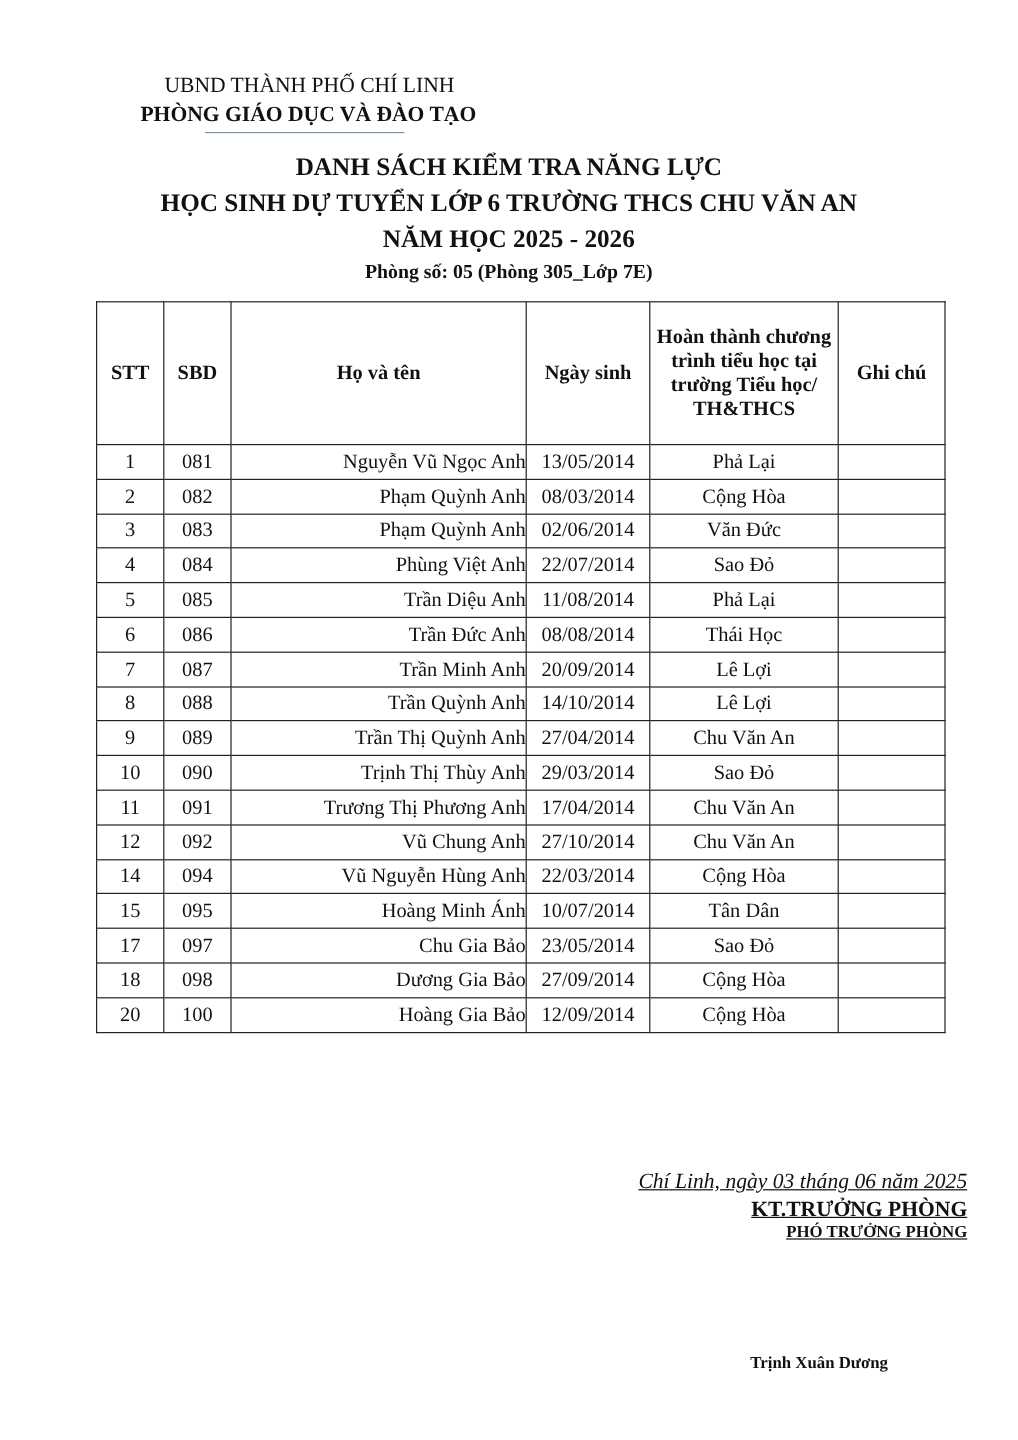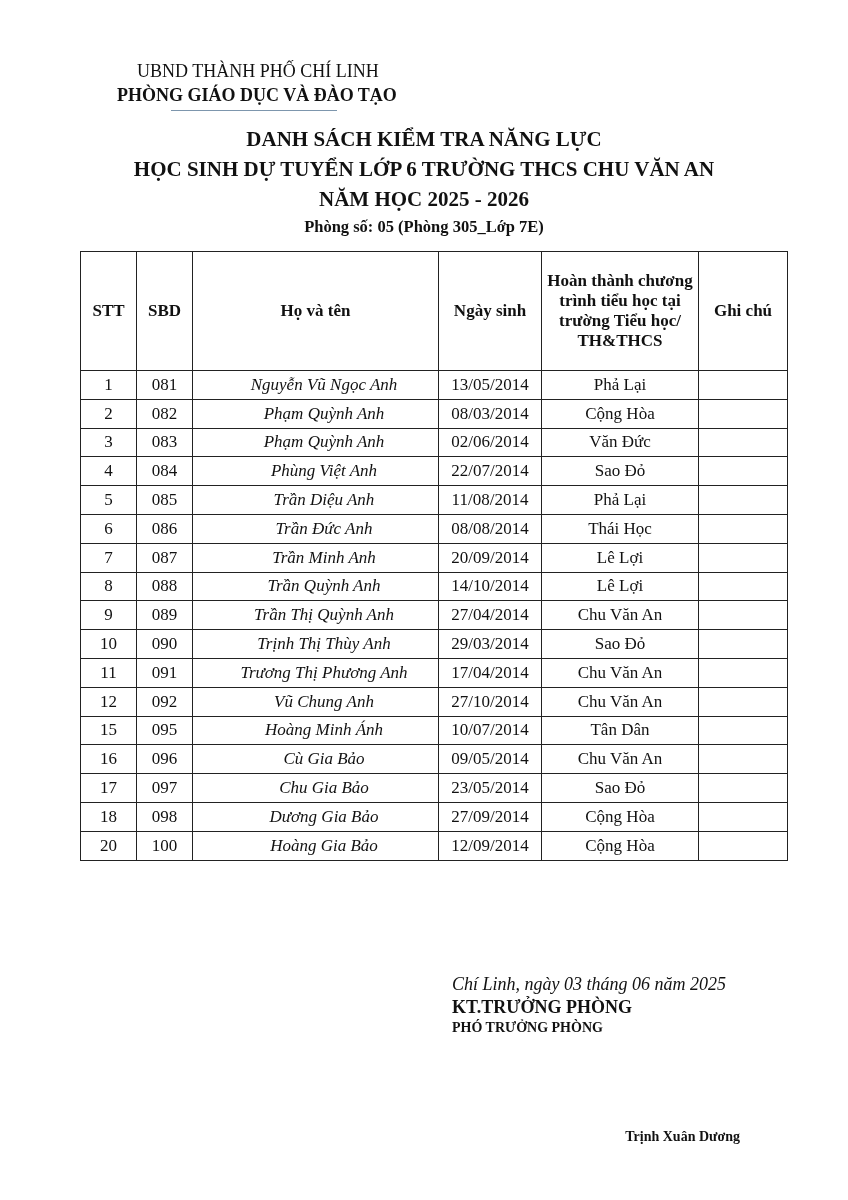--- a/index.html
+++ b/index.html
@@ -12,24 +12,24 @@
   .title { position: absolute; left: 0; width: 848px; text-align: center; font-weight: bold; }
   .t1 { top: 127px; font-size: 21px; }
   .t2 { top: 157px; font-size: 21px; }
   .t3 { top: 187px; font-size: 21px; }
   .t4 { top: 217px; font-size: 16.5px; }
   table { position: absolute; left: 80px; top: 251px; border-collapse: collapse;
           font-size: 17px; }
   th, td { border: 1.5px solid #222; padding: 0; }
   th { font-weight: bold; height: 118px; text-align: center; line-height: 20px; }
   td { height: 27.8px; text-align: center; }
-  td.name { text-align: center; padding-left: 17px; font-style: italic; }
+  td.name { text-align: right; padding-left: 17px; }
   .c1 { width: 55px; } .c2 { width: 55px; } .c3 { width: 245px; }
   .c4 { width: 102px; } .c5 { width: 156px; } .c6 { width: 88px; }
-  .sign { position: absolute; left: 452px; width: 330px; text-align: left; }
+  .sign { position: absolute; left: 476px; width: 330px; text-align: right; text-decoration: underline; }
   .s1 { top: 974px; font-style: italic; font-size: 18px; }
   .s2 { top: 997px; font-weight: bold; font-size: 18px; }
   .s3 { top: 1020px; font-weight: bold; font-size: 14px; }
   .s4 { position: absolute; left: 500px; width: 240px; text-align: right; top: 1129px;
         font-weight: bold; font-size: 14px; }
 </style>
 </head>
 <body>
 
 <div class="org1">UBND THÀNH PHỐ CHÍ LINH</div>
@@ -143,36 +143,36 @@
       </tr>
       <tr>
         <td>12</td>
         <td>092</td>
         <td class="name">Vũ Chung Anh</td>
         <td>27/10/2014</td>
         <td>Chu Văn An</td>
         <td></td>
       </tr>
       <tr>
+        <td>14</td>
+        <td>094</td>
+        <td class="name">Vũ Nguyễn Hùng Anh</td>
+        <td>22/03/2014</td>
+        <td>Cộng Hòa</td>
+        <td></td>
+      </tr>
+      <tr>
         <td>15</td>
         <td>095</td>
         <td class="name">Hoàng Minh Ánh</td>
         <td>10/07/2014</td>
         <td>Tân Dân</td>
         <td></td>
       </tr>
       <tr>
-        <td>16</td>
-        <td>096</td>
-        <td class="name">Cù Gia Bảo</td>
-        <td>09/05/2014</td>
-        <td>Chu Văn An</td>
-        <td></td>
-      </tr>
-      <tr>
         <td>17</td>
         <td>097</td>
         <td class="name">Chu Gia Bảo</td>
         <td>23/05/2014</td>
         <td>Sao Đỏ</td>
         <td></td>
       </tr>
       <tr>
         <td>18</td>
         <td>098</td>

